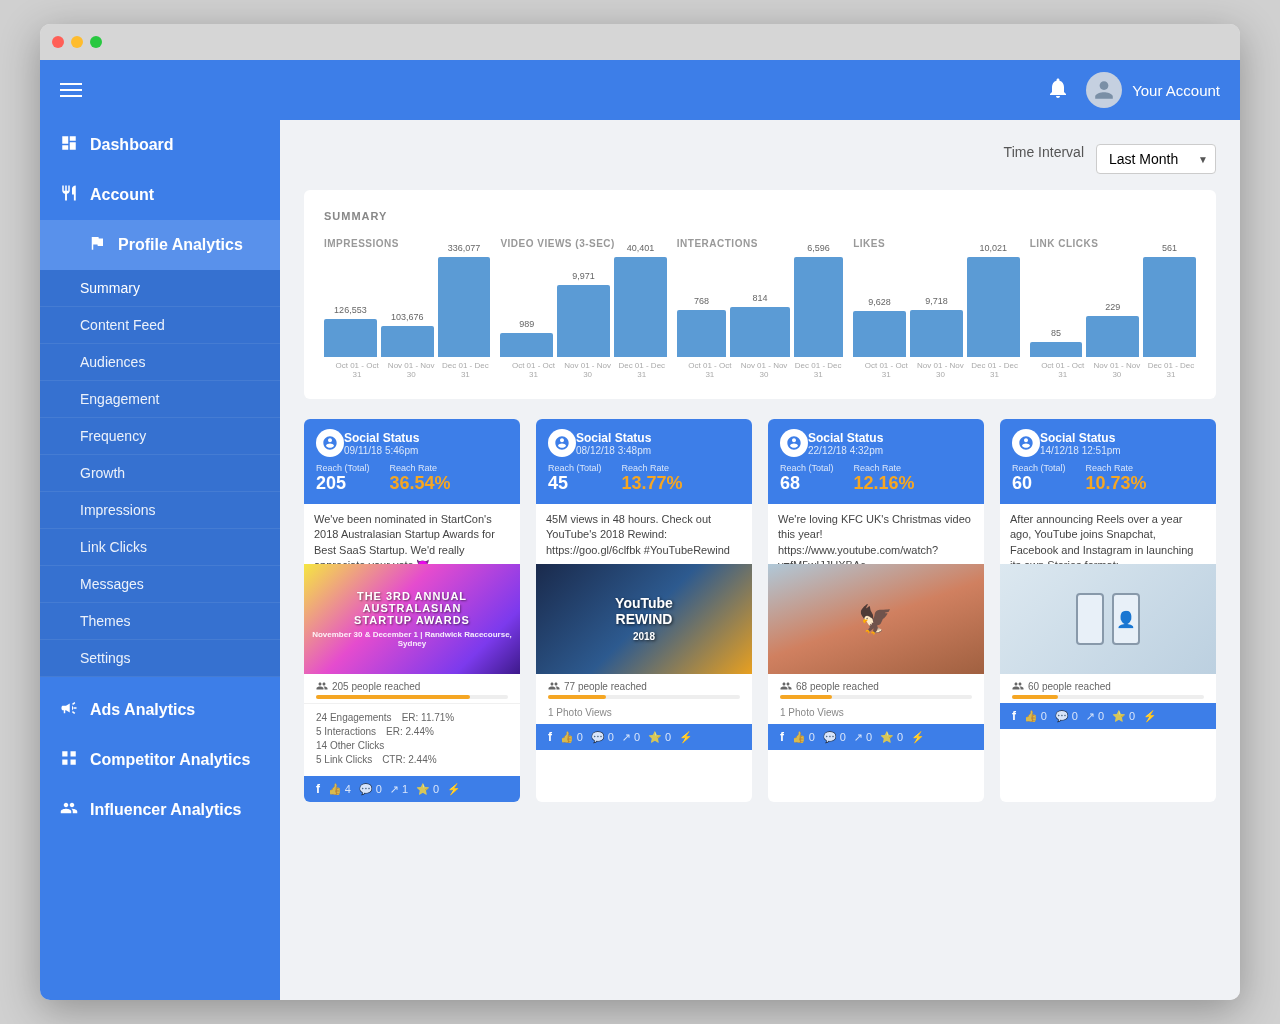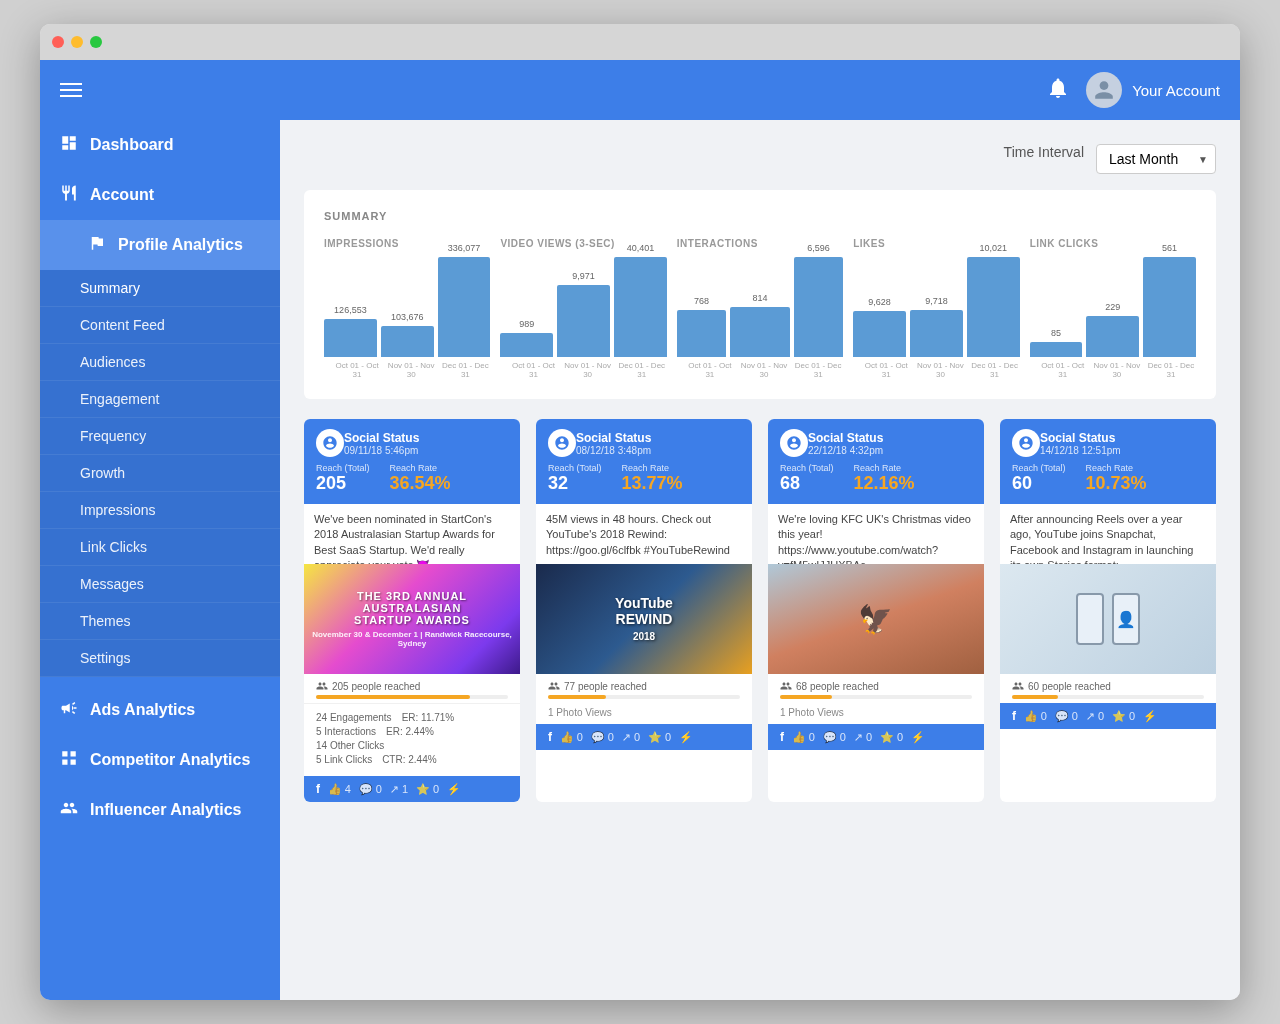--- a/index.html
+++ b/index.html
@@ -475,21 +475,21 @@
                     </svg>
                   </div>
                   <div>
                     <div class="post-brand">Social Status</div>
                     <div class="post-date">08/12/18 3:48pm</div>
                   </div>
                 </div>
                 <div class="post-stats-row">
     <div class="post-stat">
       <div class="post-stat-label">Reach (Total)</div>
-      <div class="post-stat-value">32</div>
+      <div class="post-stat-value">45</div>
     </div>
     <div class="post-stat">
       <div class="post-stat-label">Reach Rate</div>
       <div class="post-stat-value orange">13.77%</div>
     </div>
   </div>
               </div>
               <div class="post-body" style="font-size: 11px; color: rgb(68, 68, 68); padding: 8px 10px; line-height: 1.4; max-height: 60px; overflow: hidden;">45M views in 48 hours. Check out YouTube's 2018 Rewind: https://goo.gl/6clfbk #YouTubeRewind</div>
               <div style="width: 100%; height: 110px; overflow: hidden; background: linear-gradient(135deg, rgb(26, 42, 76) 0%, rgb(45, 90, 143) 50%, rgb(232, 160, 32) 100%); display: flex; align-items: center; justify-content: center;">
                 <div style="color:white;font-size:14px;font-weight:700;text-align:center;text-shadow:1px 1px 3px rgba(0,0,0,0.7)">YouTube<br>REWIND<br><span style="font-size:10px">2018</span></div>

